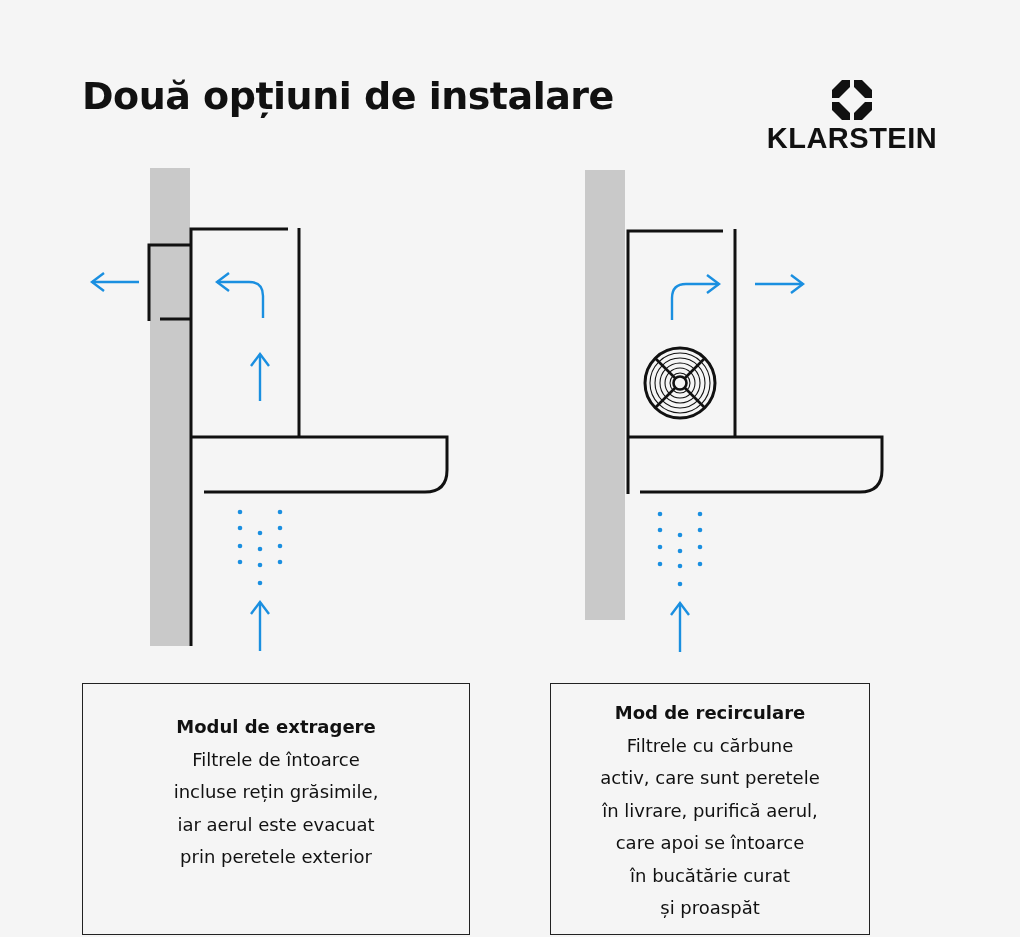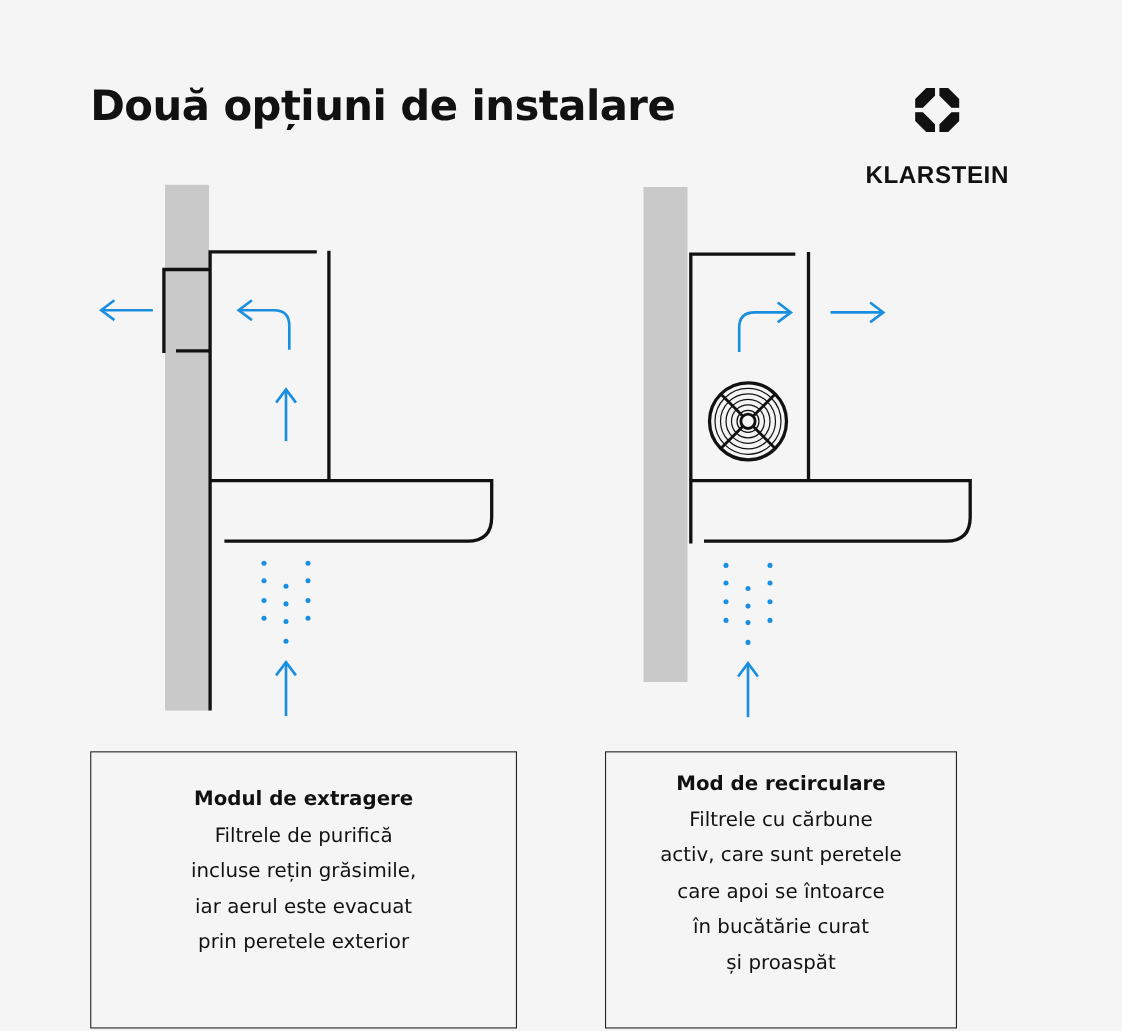--- a/index.html
+++ b/index.html
@@ -6,21 +6,21 @@
   body {
     width: 1020px; height: 937px; background: #f5f5f5; position: relative; overflow: hidden;
     font-family: "DejaVu Sans", sans-serif; color: #111;
   }
   .title {
     position: absolute; left: 82px; top: 74px; font-size: 38px; font-weight: bold;
     letter-spacing: -0.5px; white-space: nowrap;
   }
   .logo { position: absolute; left: 762px; top: 78px; width: 180px; text-align: center; }
   .logo svg { display: block; margin: 0 auto; }
-  .logo-text { font-family: "Liberation Sans", sans-serif; font-weight: bold; font-size: 22px; letter-spacing: 0.5px; margin-top: 24px; }
+  .logo-text { font-family: "Liberation Sans", sans-serif; font-weight: bold; font-size: 29px; letter-spacing: 0.5px; margin-top: 0; }
   .diagram { position: absolute; left: 0; top: 0; }
   .caption {
     position: absolute; border: 1.5px solid #222; background: #f5f5f5; text-align: center;
     box-sizing: border-box; font-size: 18px; line-height: 32.5px;
   }
   .caption .head { font-weight: bold; display: block; }
   .caption .line { display: block; }
   .cap-left { left: 82px; top: 683px; width: 388px; height: 252px; padding-top: 27px; }
   .cap-right { left: 550px; top: 683px; width: 320px; height: 252px; padding-top: 13px; }
 </style>
@@ -111,26 +111,27 @@
         <circle cx="680" cy="551" r="2.3"></circle>
         <circle cx="680" cy="566" r="2.3"></circle>
         <circle cx="680" cy="584" r="2.3"></circle>
     </g>
     <line x1="680" y1="652" x2="680" y2="603" stroke="#1a8fe0" stroke-width="2.4" marker-end="url(#ah)"></line>
   </g>
 </svg>
 
 <div class="caption cap-left">
   <span class="head">Modul de extragere</span>
-  <span class="line">Filtrele de purifică</span>
+  <span class="line">Filtrele de întoarce</span>
   <span class="line">incluse rețin grăsimile,</span>
   <span class="line">iar aerul este evacuat</span>
   <span class="line">prin peretele exterior</span>
 </div>
 
 <div class="caption cap-right">
   <span class="head">Mod de recirculare</span>
   <span class="line">Filtrele cu cărbune</span>
   <span class="line">activ, care sunt peretele</span>
+  <span class="line">în livrare, purifică aerul,</span>
   <span class="line">care apoi se întoarce</span>
   <span class="line">în bucătărie curat</span>
   <span class="line">și proaspăt</span>
 </div>
 
 </body></html>

